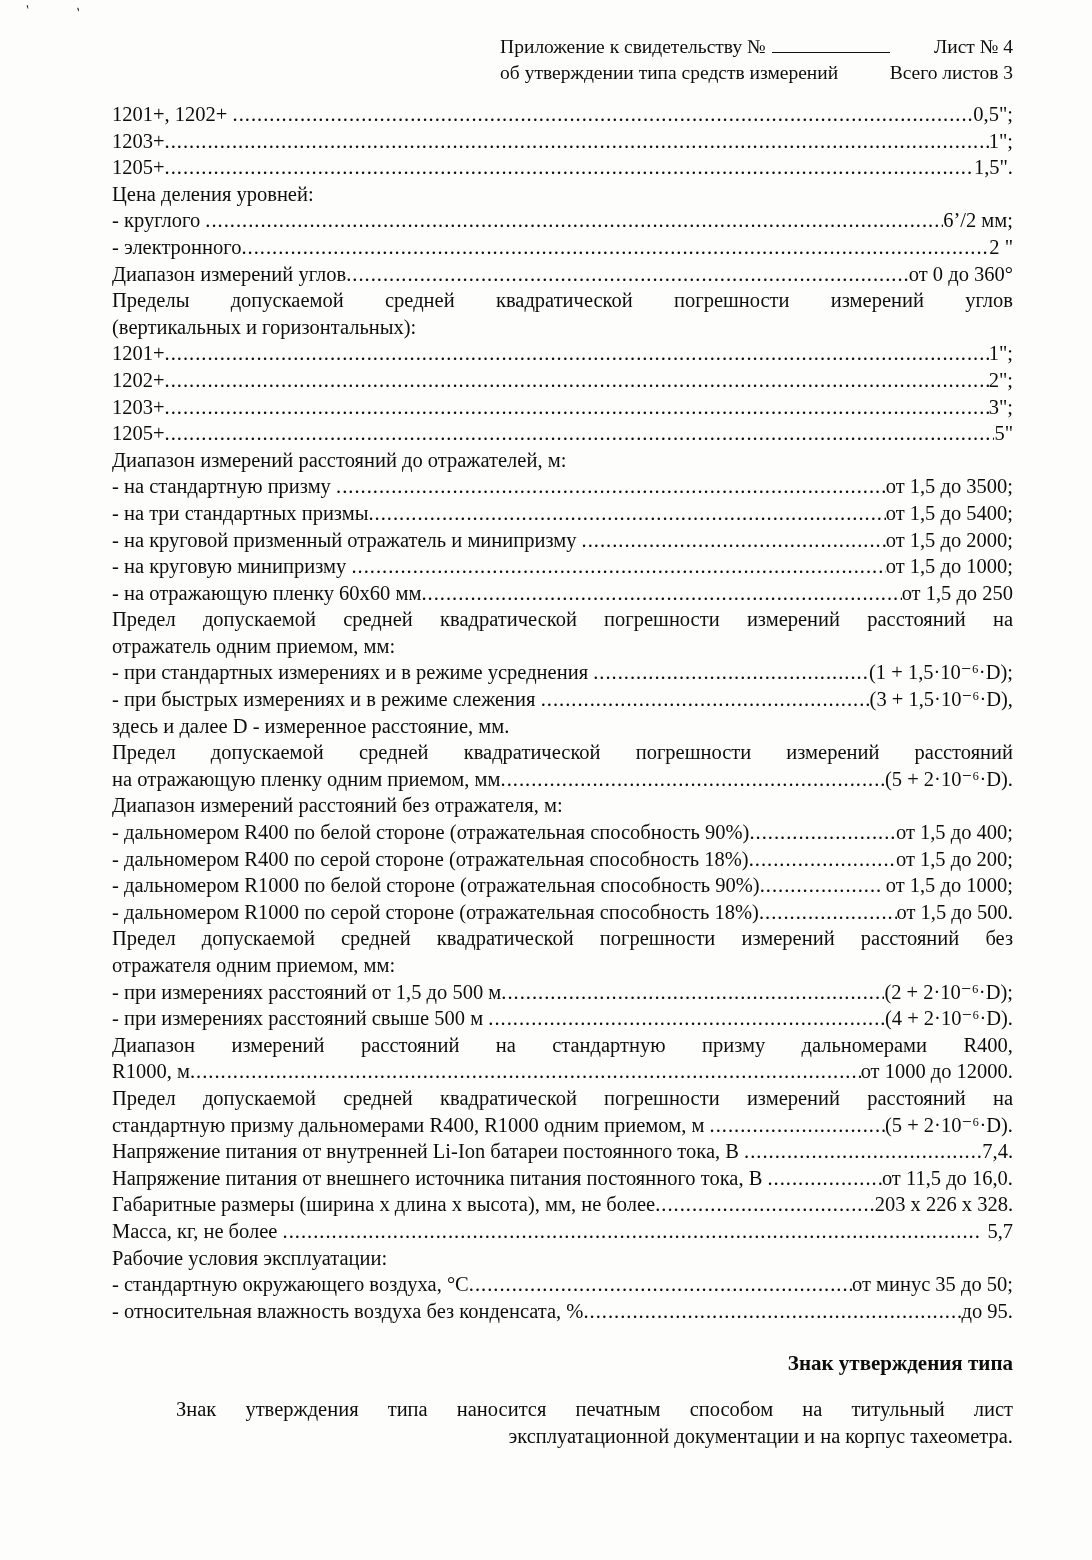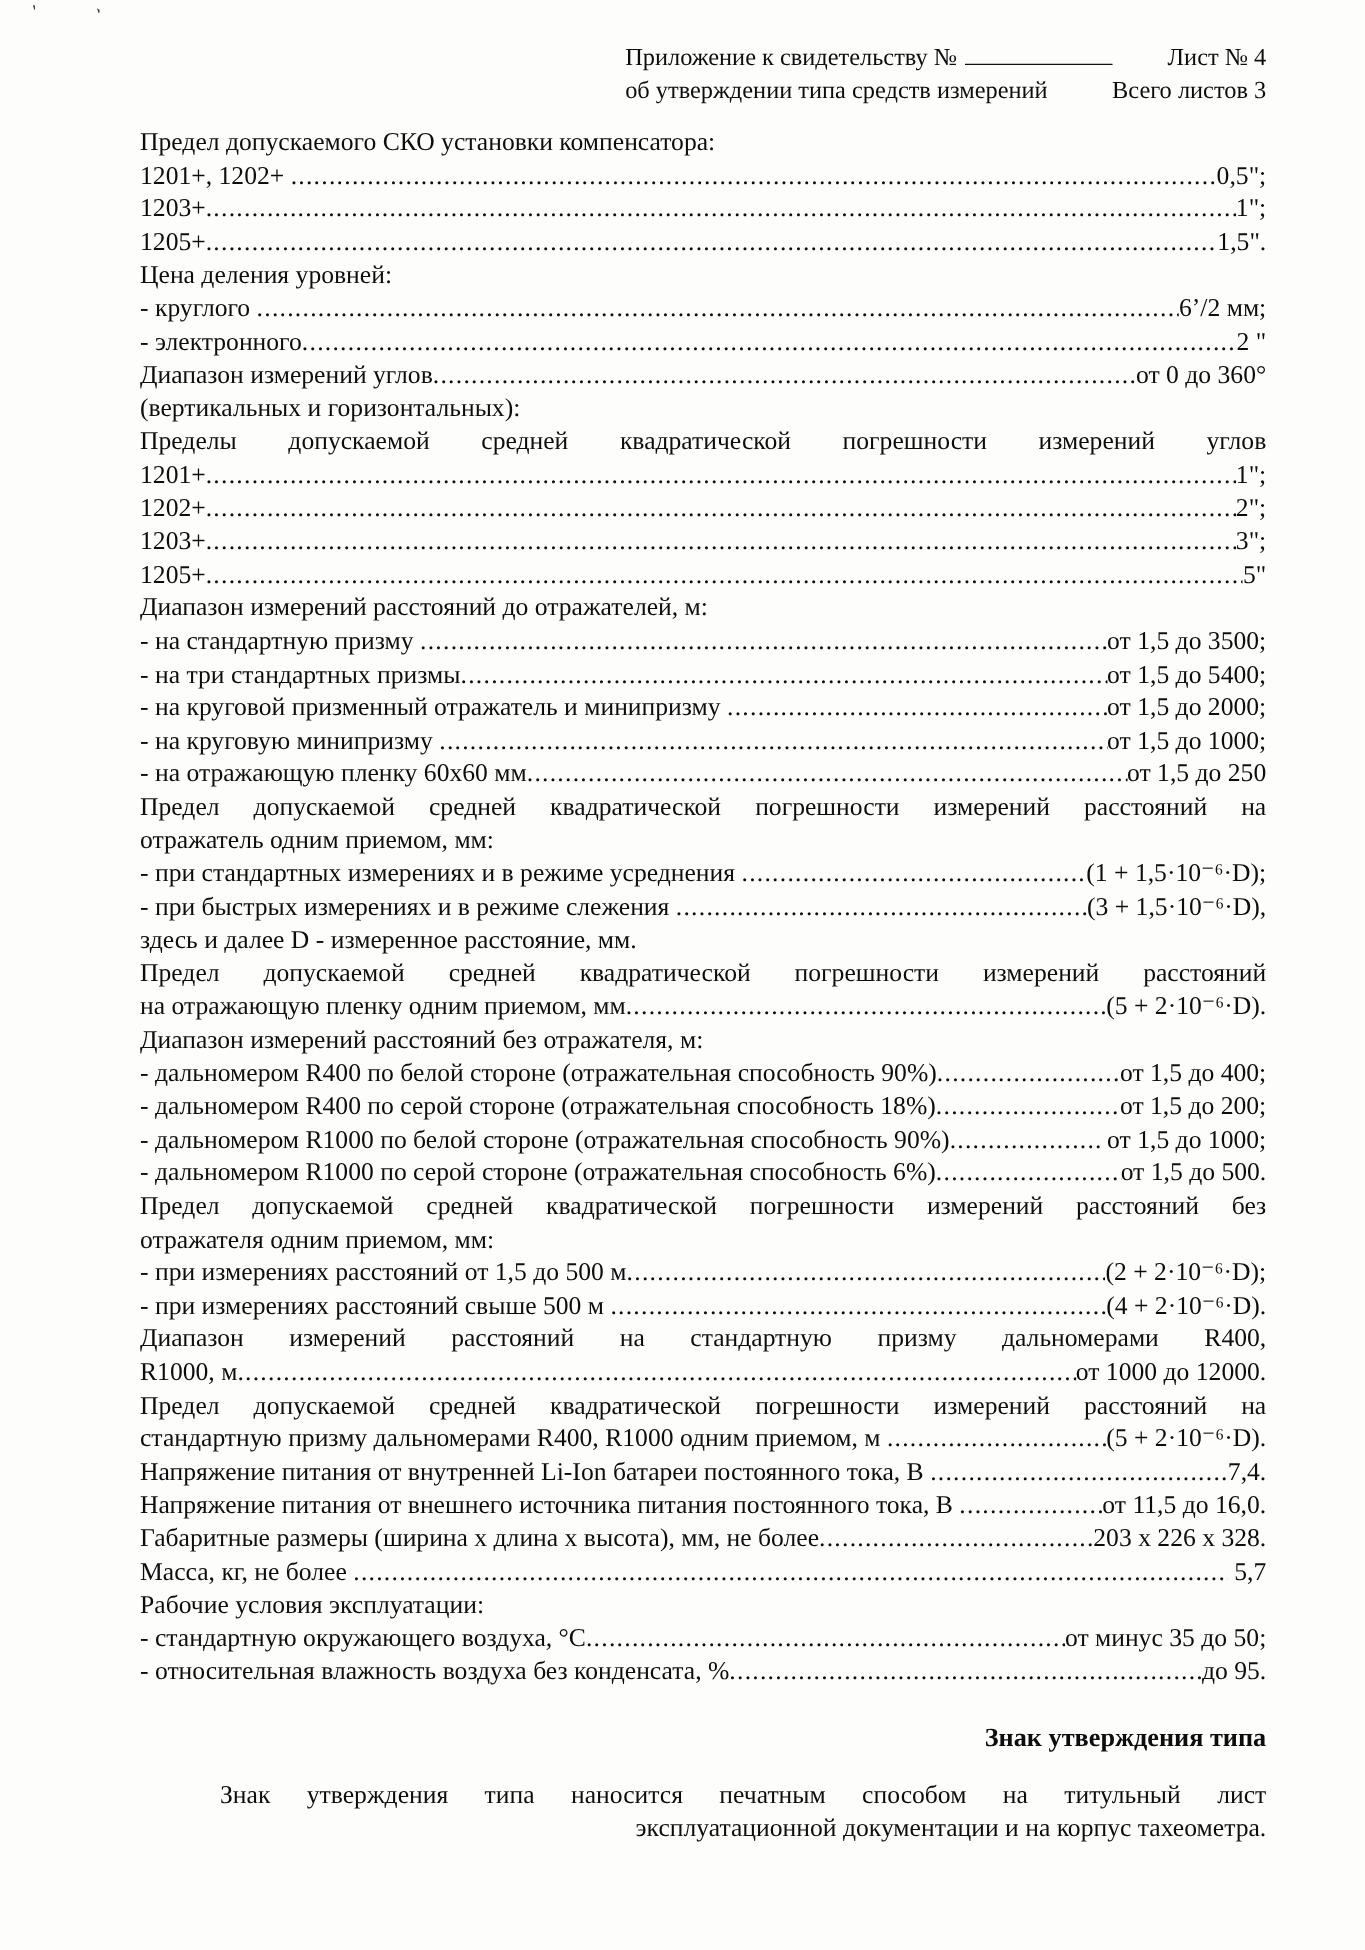--- a/index.html
+++ b/index.html
@@ -111,21 +111,20 @@
       <div>об утверждении типа средств измерений</div>
     </div>
     <div class="header-right">
       <div>Лист № 4</div>
       <div>Всего листов 3</div>
     </div>
   </header>
 
   <main class="content">
     <div id="spec-lines">
-        <div class="line text">Предел допускаемого СКО установки компенсатора:</div>
         <div class="line leader">
           <span class="lbl">1201+, 1202+ </span>
           <span class="dots"></span>
           <span class="val">0,5";</span>
         </div>
         <div class="line leader">
           <span class="lbl">1203+</span>
           <span class="dots"></span>
           <span class="val">1";</span>
         </div>
@@ -143,22 +142,22 @@
         <div class="line leader">
           <span class="lbl">- электронного</span>
           <span class="dots"></span>
           <span class="val">2 "</span>
         </div>
         <div class="line leader">
           <span class="lbl">Диапазон измерений углов</span>
           <span class="dots"></span>
           <span class="val">от 0 до 360°</span>
         </div>
+        <div class="line stretch">Пределы допускаемой средней квадратической погрешности измерений углов</div>
         <div class="line text">(вертикальных и горизонтальных):</div>
-        <div class="line stretch">Пределы допускаемой средней квадратической погрешности измерений углов</div>
         <div class="line leader">
           <span class="lbl">1201+</span>
           <span class="dots"></span>
           <span class="val">1";</span>
         </div>
         <div class="line leader">
           <span class="lbl">1202+</span>
           <span class="dots"></span>
           <span class="val">2";</span>
         </div>
@@ -227,21 +226,21 @@
           <span class="lbl">- дальномером R400 по серой стороне (отражательная способность 18%)</span>
           <span class="dots"></span>
           <span class="val">от 1,5 до 200;</span>
         </div>
         <div class="line leader">
           <span class="lbl">- дальномером R1000 по белой стороне (отражательная способность 90%)</span>
           <span class="dots"></span>
           <span class="val"> от 1,5 до 1000;</span>
         </div>
         <div class="line leader">
-          <span class="lbl">- дальномером R1000 по серой стороне (отражательная способность 6%)</span>
+          <span class="lbl">- дальномером R1000 по серой стороне (отражательная способность 18%)</span>
           <span class="dots"></span>
           <span class="val">от 1,5 до 500.</span>
         </div>
         <div class="line stretch">Предел допускаемой средней квадратической погрешности измерений расстояний без</div>
         <div class="line text">отражателя одним приемом, мм:</div>
         <div class="line leader">
           <span class="lbl">- при измерениях расстояний от 1,5 до 500 м</span>
           <span class="dots"></span>
           <span class="val">(2 + 2·10⁻⁶·D);</span>
         </div>

